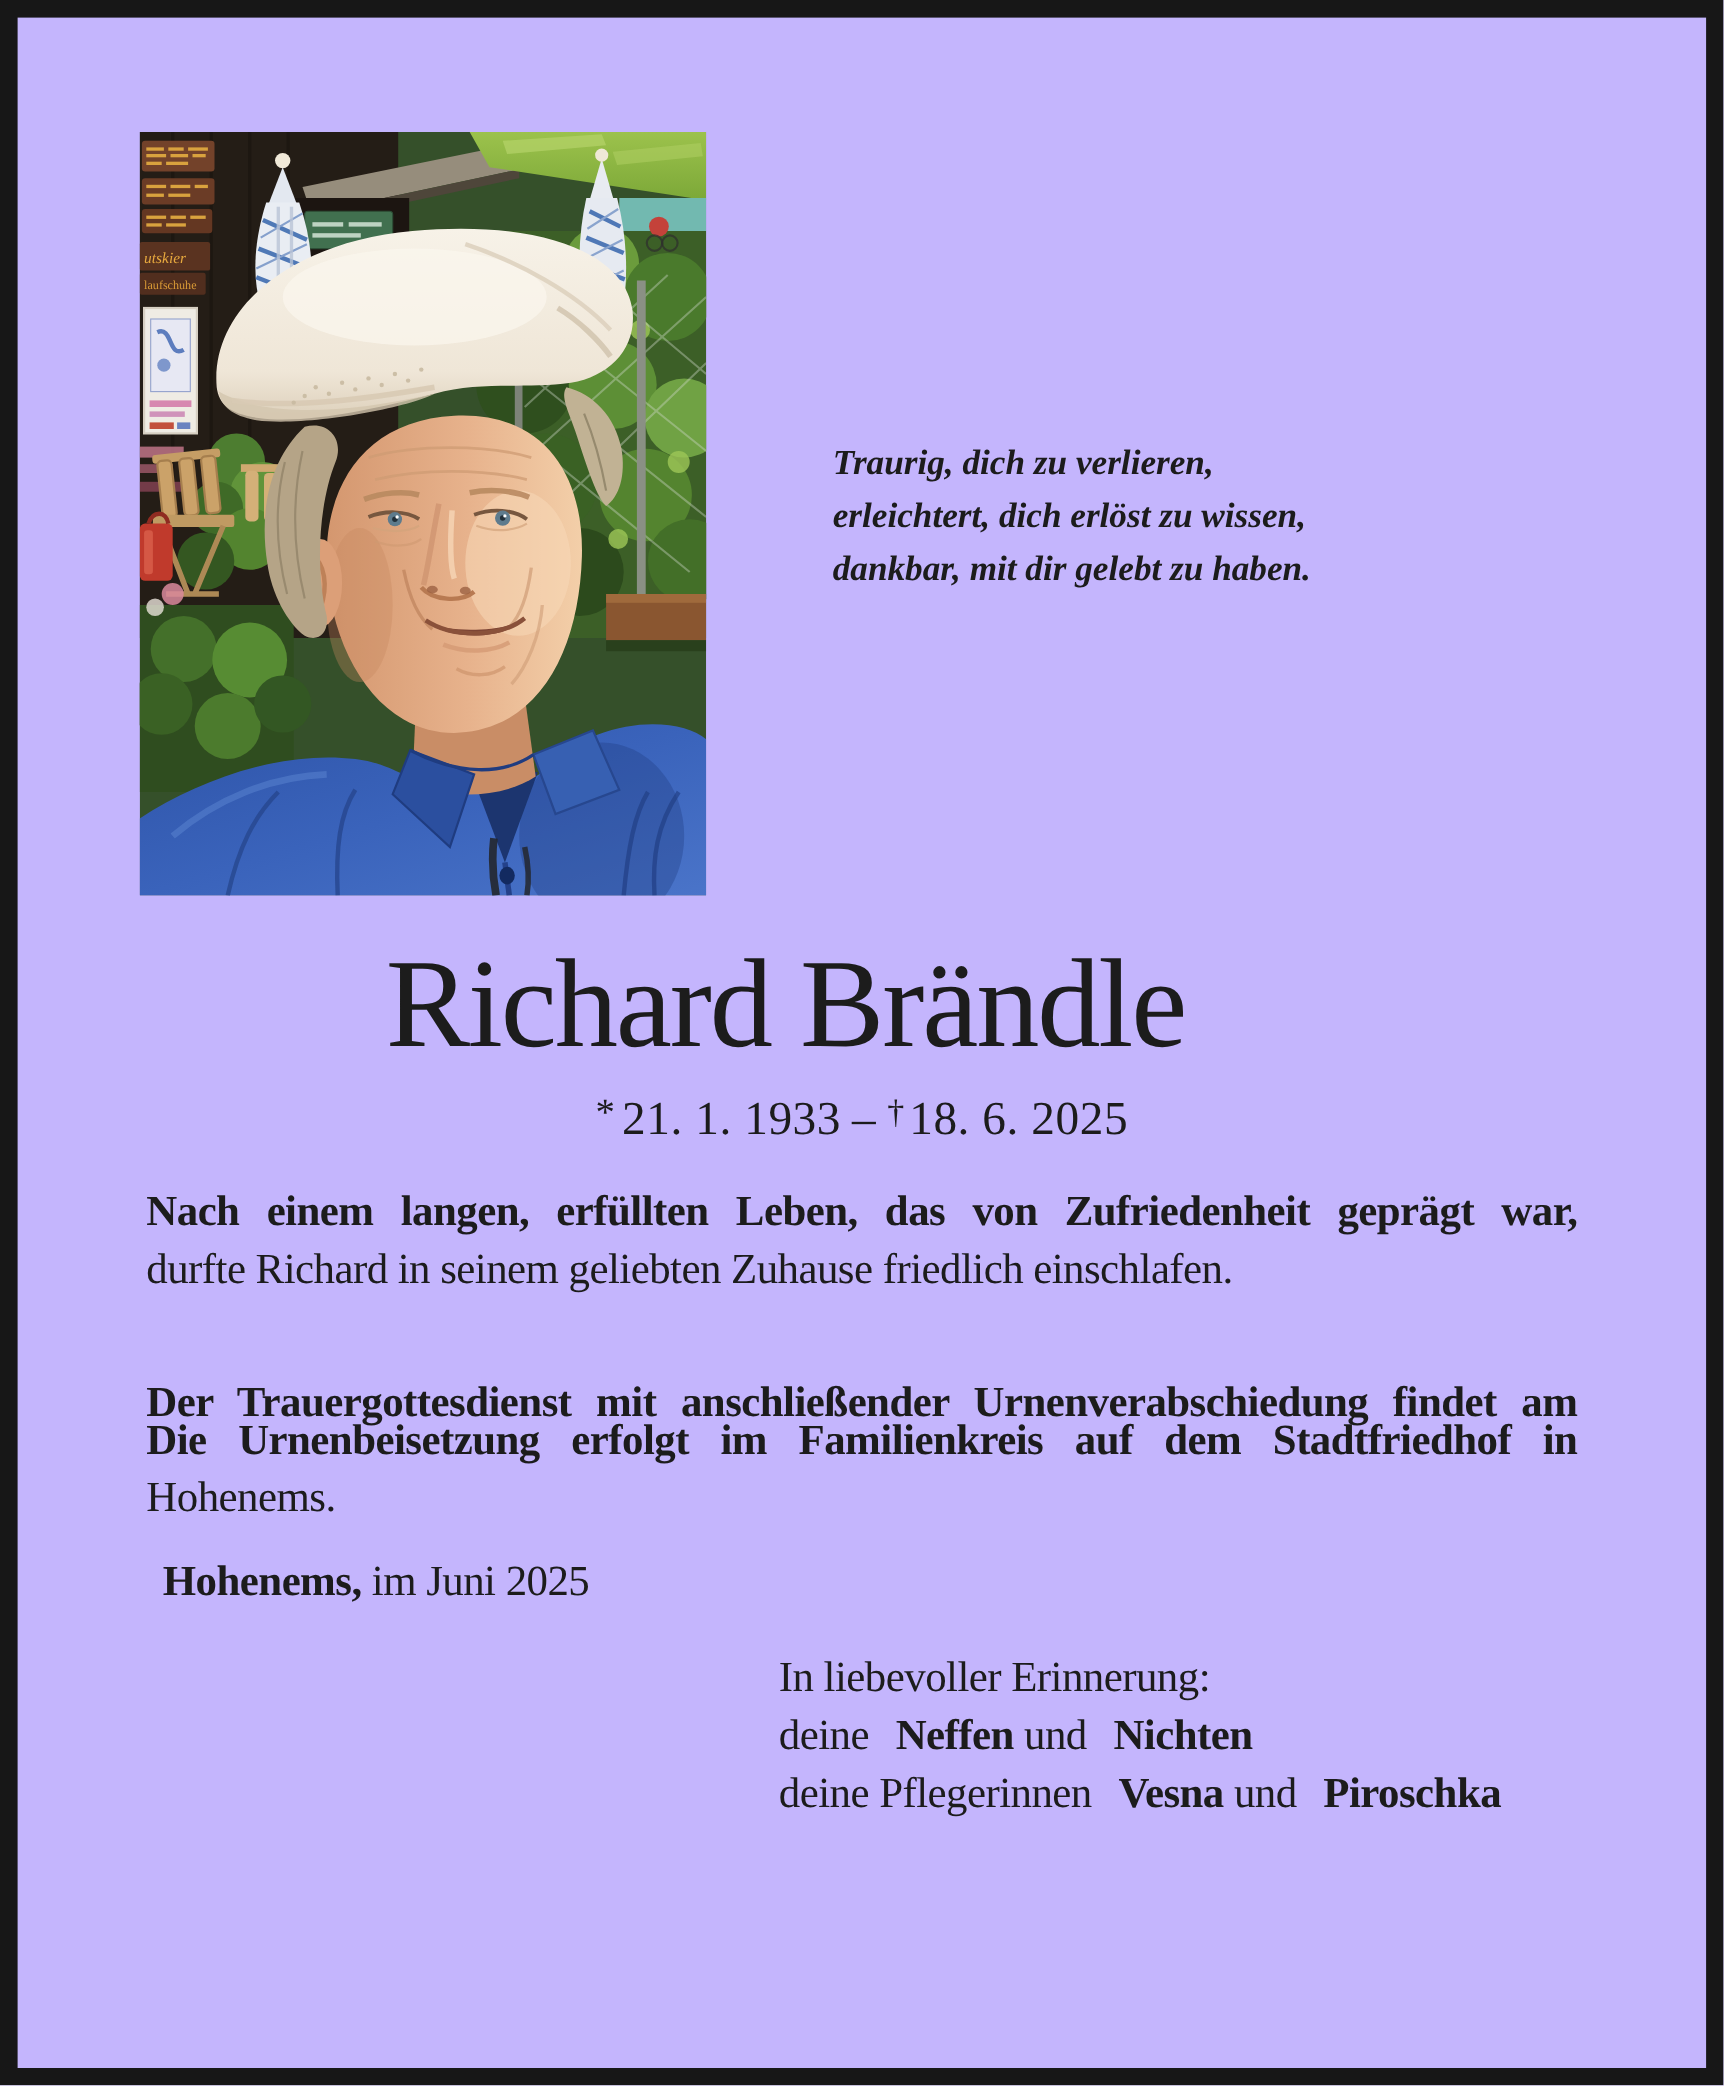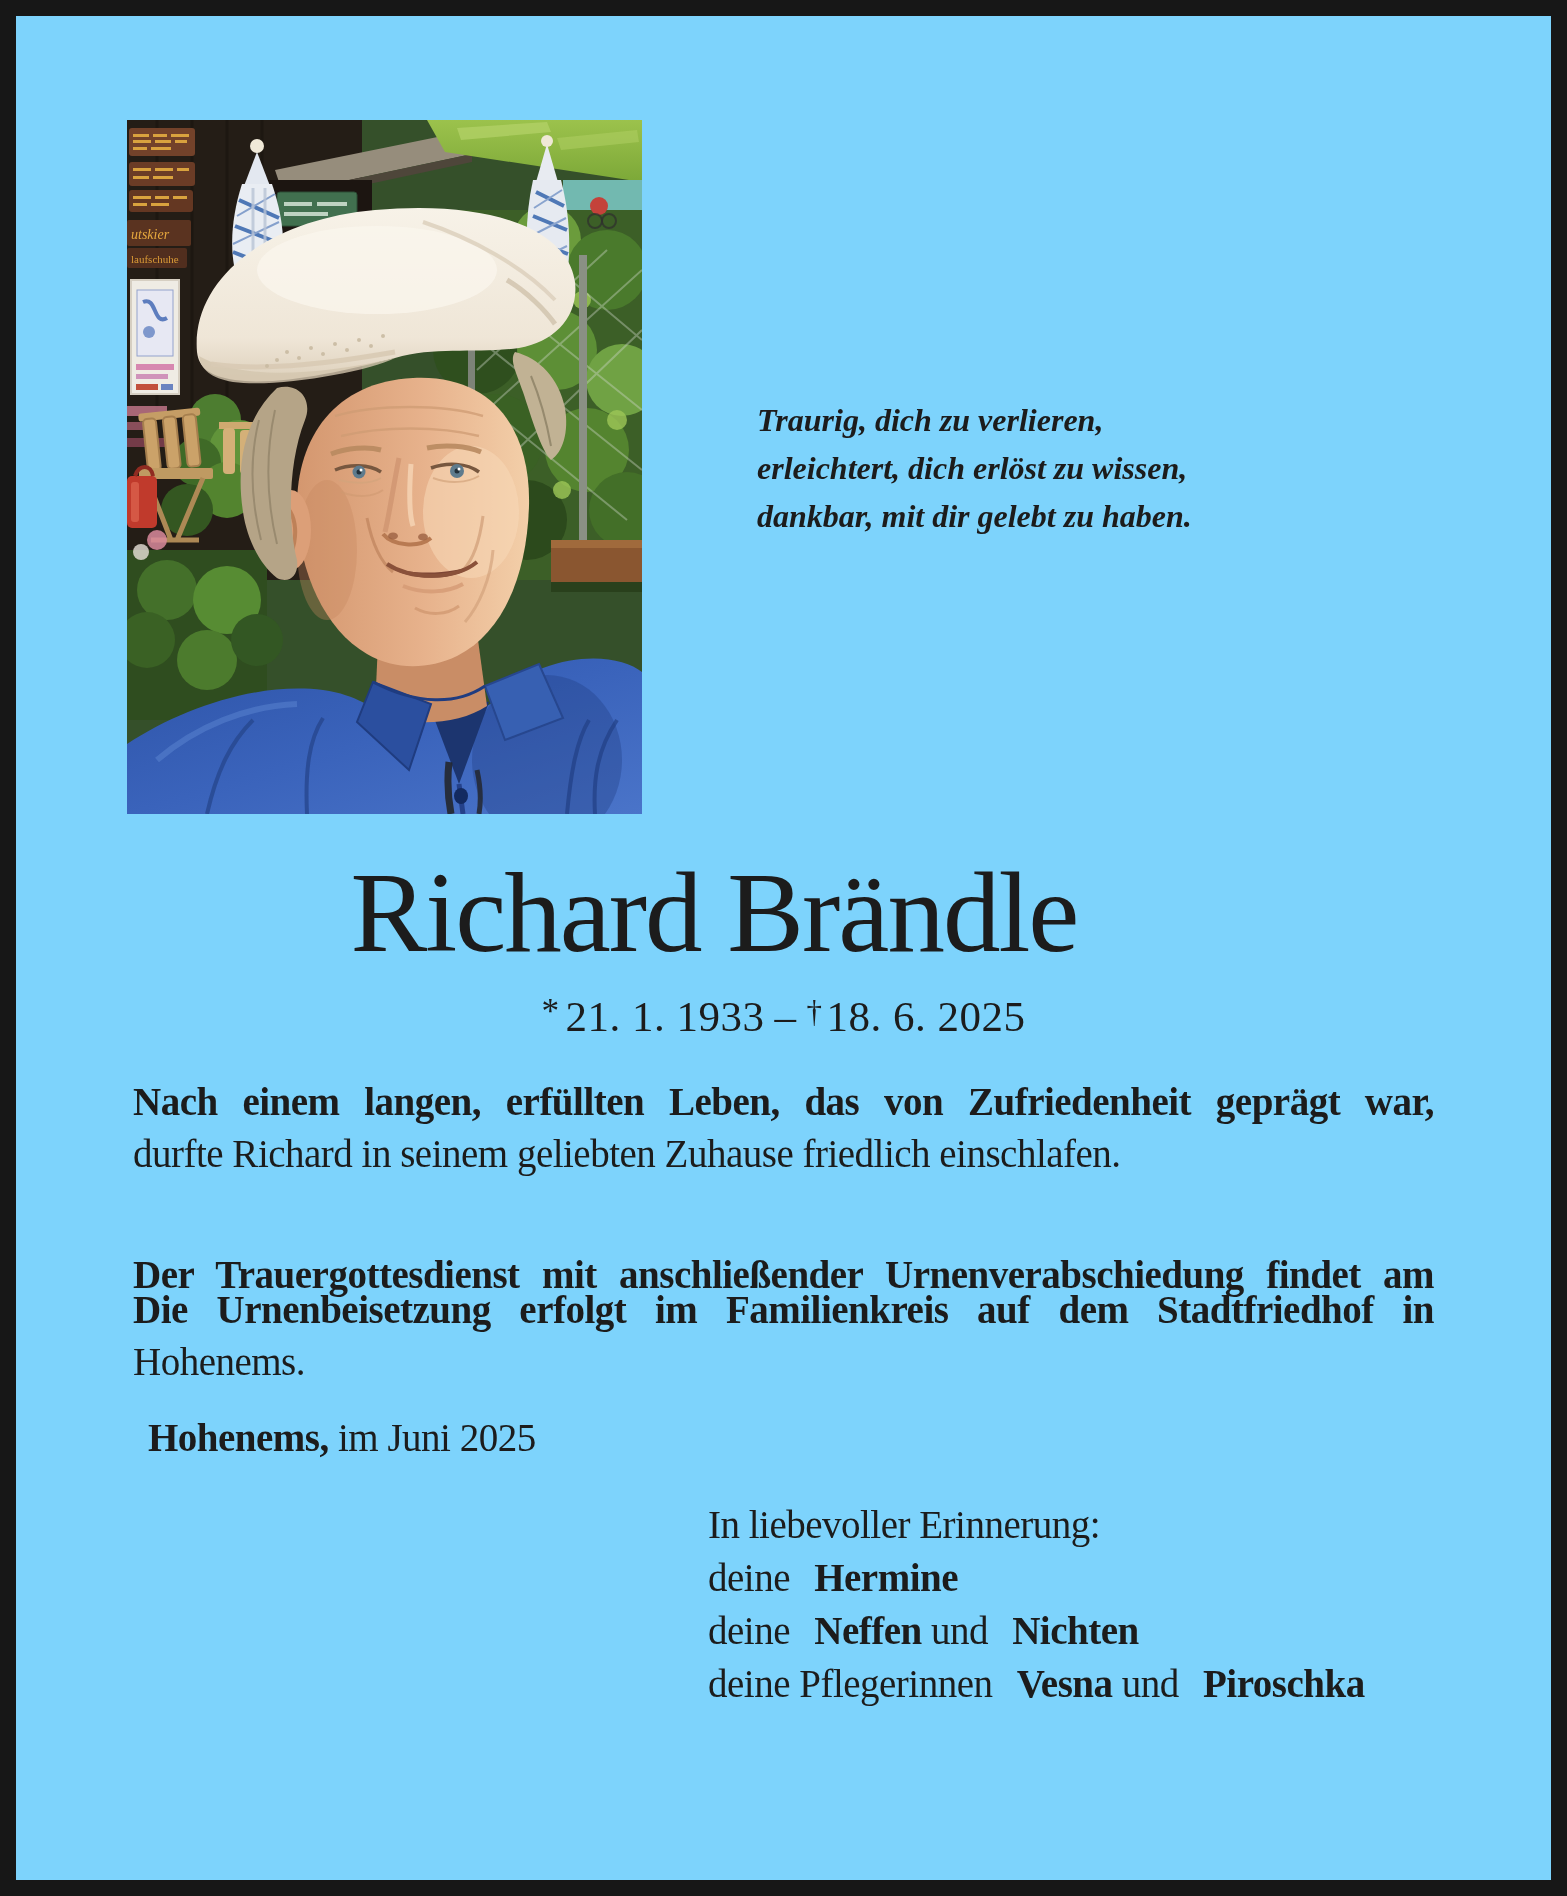--- a/index.html
+++ b/index.html
@@ -1,19 +1,19 @@
 <!DOCTYPE html>
 <html><head>
 <meta charset="utf-8">
 <style>
   html,body{margin:0;padding:0;background:#ffffff;}
   .page{
     position:relative;
     width:1567px;height:1896px;
-    background:#7dd3fc;
+    background:#c4b5fd;
     font-family:"Liberation Serif","DejaVu Serif",serif;
     color:#1c1c1c;
     overflow:hidden;
   }
   .frame{
     position:absolute;inset:0;
     border:16px solid #171717;
     pointer-events:none;
   }
   .abs{position:absolute;}
@@ -362,20 +362,19 @@
     <span class="line just">Die Urnenbeisetzung erfolgt im Familienkreis auf dem Stadtfriedhof in</span>
     <span class="line">Hohenems.</span>
   </div>
 
   <div class="abs bodyblock place-date">
     <span class="b">Hohenems,</span><span> im Juni 2025</span>
   </div>
 
   <div class="abs remembrance">
     <span class="line">In liebevoller Erinnerung:</span>
-    <span class="line"><span>deine </span><span class="b">Hermine</span></span>
     <span class="line"><span>deine </span><span class="b">Neffen</span><span> und </span><span class="b">Nichten</span></span>
     <span class="line"><span>deine Pflegerinnen </span><span class="b">Vesna</span><span> und </span><span class="b">Piroschka</span></span>
   </div>
 
 
   <div class="frame"></div>
 </div>
 
 </body></html>

